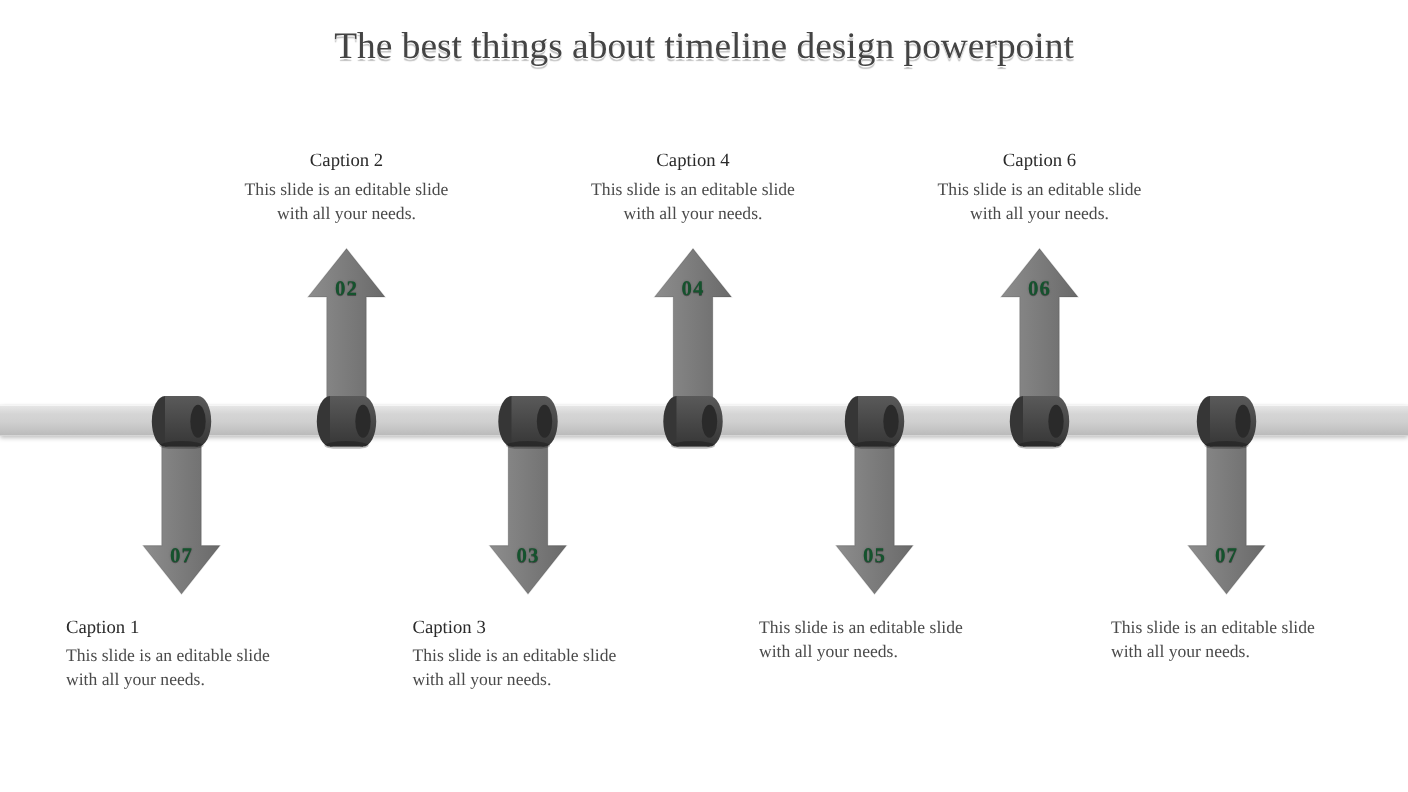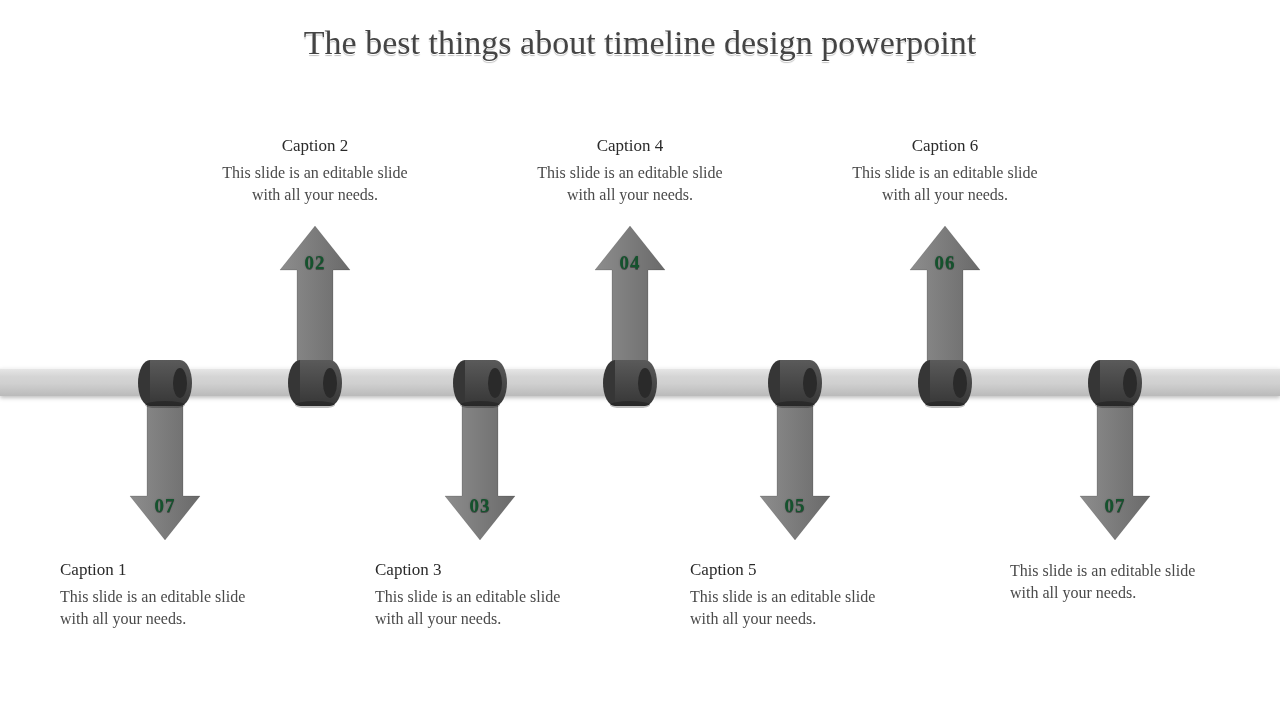--- a/index.html
+++ b/index.html
@@ -218,21 +218,20 @@
     </defs>
     <ellipse cx="14" cy="25" rx="12" ry="23" fill="#363636"></ellipse>
     <rect x="14" y="2" width="30" height="46" fill="url(#rg)"></rect>
     <ellipse cx="44" cy="25" rx="12" ry="23" fill="url(#rg)"></ellipse>
     <ellipse cx="44" cy="25" rx="7" ry="15" fill="#2a2a2a"></ellipse>
     <ellipse cx="29" cy="47" rx="20" ry="4" fill="rgba(0,0,0,.25)"></ellipse>
   </svg>
       </div>
       <div class="num down" style="left: 795px;">05</div>
       <div class="cap-down" style="left: 690px; top: 560px;">
-        <div class="caption-title">Caption 5</div>
         <div class="caption-body">This slide is an editable slide with all your needs.</div>
       </div>
       <div class="arrow up" style="left: 945px;">
         <svg viewBox="0 0 70 148">
       <defs>
         <linearGradient id="guA" x1="0" y1="0" x2="1" y2="0">
           <stop offset="0" stop-color="#8d8d8d"></stop>
               <stop offset="1" stop-color="#6a6a6a"></stop>
         </linearGradient>
       </defs>

